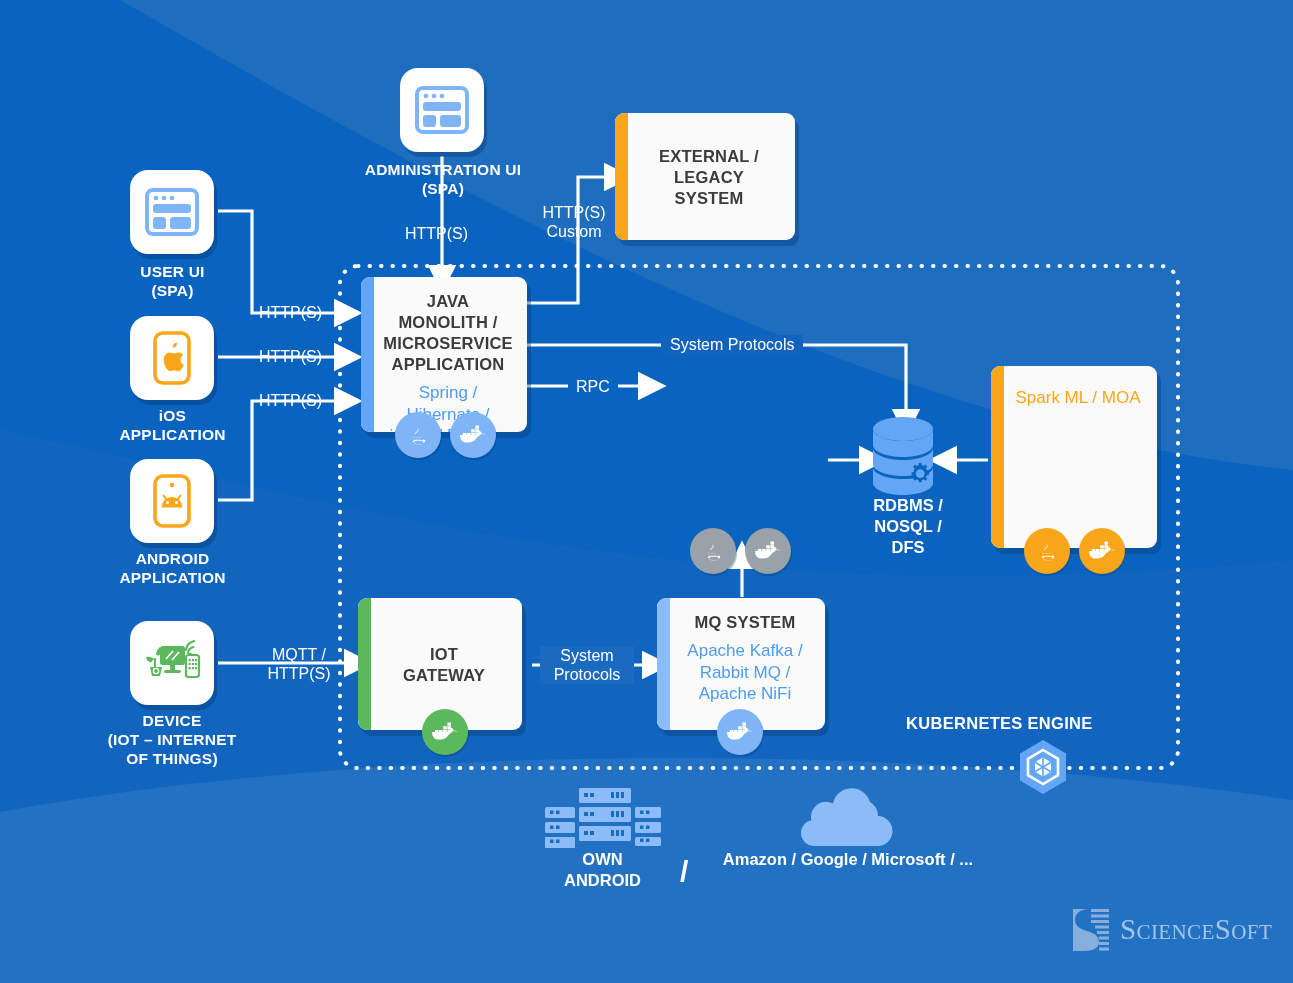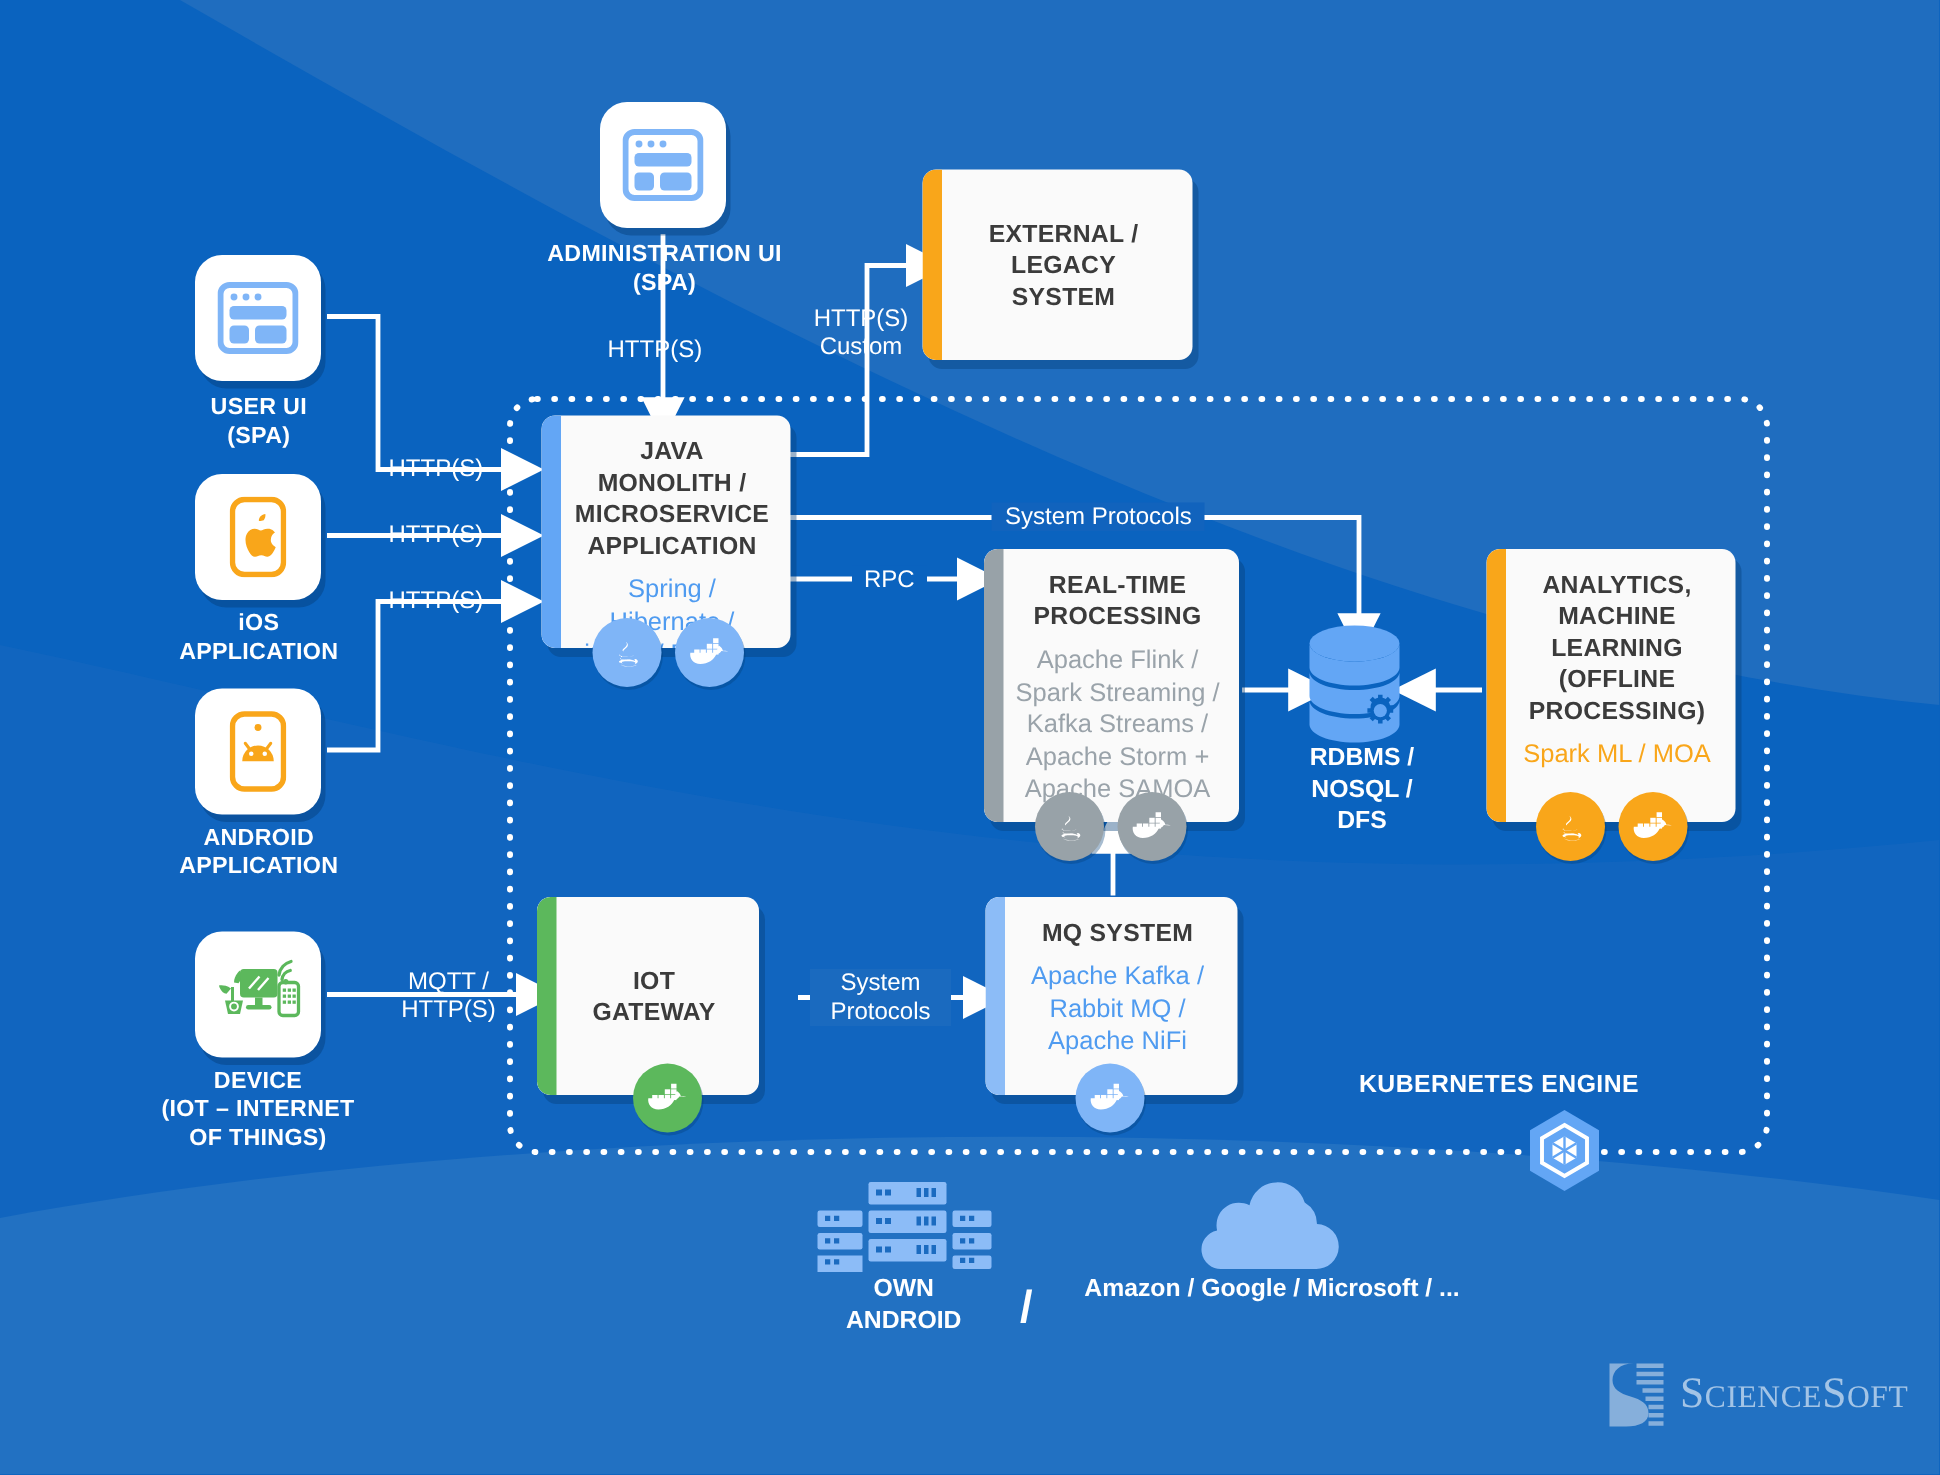--- a/index.html
+++ b/index.html
@@ -288,36 +288,20 @@
             <rect x="12.2" y="5.2" width="3.6" height="3.3"></rect>
           <rect x="16.4" y="5.2" width="3.6" height="3.3"></rect>
             <rect x="16.4" y="1.5" width="3.6" height="3.2"></rect>
           <rect x="3.8" y="9" width="3.6" height="3.4"></rect>
           <path d="M26.5 10.4c-.7-.5-2.4-.7-3.6-.5-.2-1.2-.9-2.2-2-3l-.7-.5-.5.7c-.6 1-.8 2.5-.2 3.6-.3.2-.9.4-1.6.4H1.2c-.3 1.6.1 3.7 1.3 5.2 1.2 1.5 3 2.3 5.4 2.3 5.2 0 9-2.4 10.8-6.7 .7 0 2.2 0 3-1.5l.2-.4z"></path>
         </g>
       </svg>
     </div>
   </div>
 
-  <div class="pbox" style="left:656px;top:366px;width:170px;height:182px;">
-    <div class="stripe" style="background:#98a2a8;"></div>
-    <div class="pinner">
-      <div class="ptitle">
-        <div>REAL-TIME</div>
-        <div>PROCESSING</div>
-      </div>
-      <div class="psub" style="color:#9aa3aa;">
-        <div>Apache Flink /</div>
-        <div>Spark Streaming /</div>
-        <div>Kafka Streams /</div>
-        <div>Apache Storm +</div>
-        <div>Apache SAMOA</div>
-      </div>
-    </div>
-  </div>
   <div class="badges" style="left:690px;top:528px;">
     <div class="badge" style="background:#98a2a8;">
       <svg width="26" height="26" viewBox="0 0 26 26">
           <g fill="#ffffff">
         <path d="M10.5 12.3c-1.4-1 .6-2.1 1.6-3.1.9-1 1.3-2 .1-3.3 1.6 1 1.7 2.4.9 3.4-.8 1-2.6 1.8-2.6 3z"></path>
         <path d="M8.4 14.3c-1.6.5 .4 1.3 1.8 1.5 2.6.4 6.3.2 7.6-.9-1.1.5-2.3.8-3.5.9-2.4.2-4.9-.1-5.9-.8-.4-.3.1-.5 0-.7z"></path>
         <path d="M8.9 16.6c-1.1.3-.1 1 1.2 1.2 2.3.4 5.8.3 6.9-.6-.9.4-1.9.6-2.9.7-2.2.2-4.4-.1-5.2-.7z"></path>
         <path d="M18 18.6c.9-.7-.5-1.2-.5-1.2s2.4-.3 2.7 1.3c.2 1.4-2.2 2.4-2.2 2.4s1.6-1.3-.5-1.9c-1.9-.5-5.6-.5-7.5-.1-1.3.3 .3 1 .3 1s-2.1.3-2.6-.7c-.5-1.2 2.9-1.7 5.6-1.7 2.2 0 4.2.4 4.7.9z"></path>
         <path d="M9.3 20.6c-1.1.8 1.6 1.5 5.2 1.5 3.3 0 5.6-.8 5.6-.8s-1 .5-2.2.7c-2.9.6-7.6.4-8.6-.5-.3-.3 0-.6 0-.9z"></path>
       </g>
@@ -335,27 +319,20 @@
         <rect x="3.8" y="9" width="3.6" height="3.4"></rect>
         <path d="M26.5 10.4c-.7-.5-2.4-.7-3.6-.5-.2-1.2-.9-2.2-2-3l-.7-.5-.5.7c-.6 1-.8 2.5-.2 3.6-.3.2-.9.4-1.6.4H1.2c-.3 1.6.1 3.7 1.3 5.2 1.2 1.5 3 2.3 5.4 2.3 5.2 0 9-2.4 10.8-6.7 .7 0 2.2 0 3-1.5l.2-.4z"></path>
       </g>
         </svg>
     </div>
   </div>
 
   <div class="pbox" style="left:991px;top:366px;width:166px;height:182px;">
     <div class="stripe" style="background:#f9a61a;"></div>
     <div class="pinner">
-      <div class="ptitle">
-        <div>ANALYTICS,</div>
-        <div>MACHINE</div>
-        <div>LEARNING</div>
-        <div>(OFFLINE</div>
-        <div>PROCESSING)</div>
-      </div>
       <div class="psub" style="color:#f9a61a;">
         <div>Spark ML / MOA</div>
       </div>
     </div>
   </div>
   <div class="badges" style="left:1024px;top:528px;">
     <div class="badge" style="background:#f9a61a;">
       <svg width="26" height="26" viewBox="0 0 26 26">
           <g fill="#ffffff">
         <path d="M10.5 12.3c-1.4-1 .6-2.1 1.6-3.1.9-1 1.3-2 .1-3.3 1.6 1 1.7 2.4.9 3.4-.8 1-2.6 1.8-2.6 3z"></path>
@@ -375,21 +352,21 @@
             <rect x="12.2" y="5.2" width="3.6" height="3.3"></rect>
         <rect x="16.4" y="5.2" width="3.6" height="3.3"></rect>
             <rect x="16.4" y="1.5" width="3.6" height="3.2"></rect>
         <rect x="3.8" y="9" width="3.6" height="3.4"></rect>
         <path d="M26.5 10.4c-.7-.5-2.4-.7-3.6-.5-.2-1.2-.9-2.2-2-3l-.7-.5-.5.7c-.6 1-.8 2.5-.2 3.6-.3.2-.9.4-1.6.4H1.2c-.3 1.6.1 3.7 1.3 5.2 1.2 1.5 3 2.3 5.4 2.3 5.2 0 9-2.4 10.8-6.7 .7 0 2.2 0 3-1.5l.2-.4z"></path>
       </g>
         </svg>
     </div>
   </div>
 
-  <div class="pbox" style="left:358px;top:598px;width:148px;height:132px;">
+  <div class="pbox" style="left:358px;top:598px;width:164px;height:132px;">
     <div class="stripe" style="background:#5cb85c;"></div>
     <div class="pinner" style="display:flex;flex-direction:column;justify-content:center;">
       <div class="ptitle">
         <div>IOT</div>
         <div>GATEWAY</div>
       </div>
     </div>
   </div>
   <div class="badges" style="left:422px;top:709px;">
     <div class="badge" style="background:#5cb85c;">

